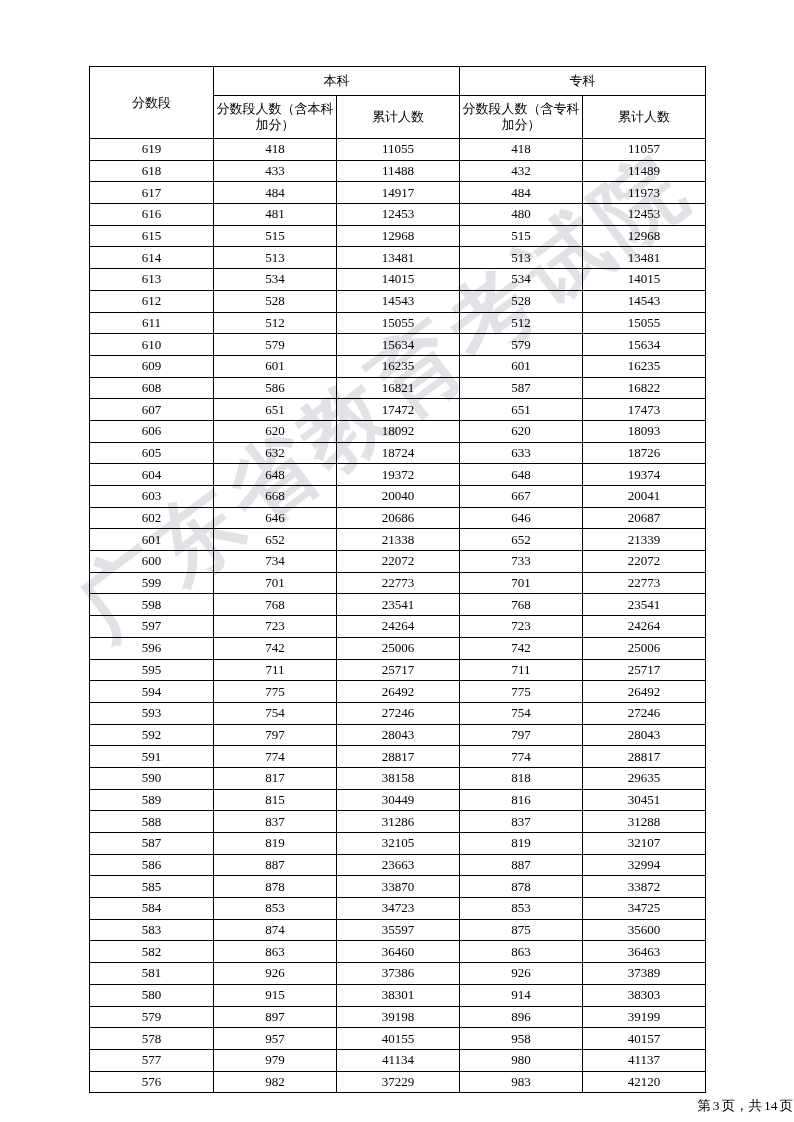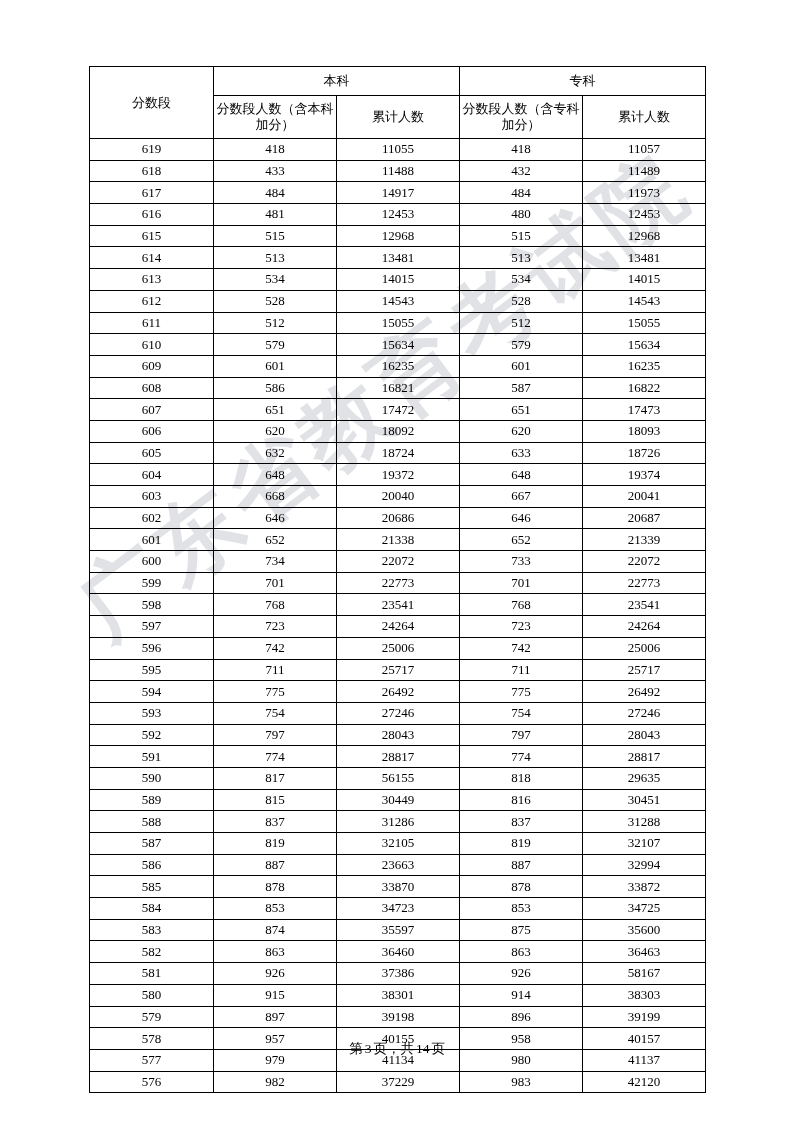--- a/index.html
+++ b/index.html
@@ -77,23 +77,23 @@
   }
   .col-score { width: 124px; }
   .col-num   { width: 123px; }
   .data-row td {
     height: 20.7px;
     font-size: 13.5px;
   }
   .footer {
     position: absolute;
     left: 0;
-    top: 1040px;
+    top: 1097px;
     width: 794px;
-    text-align: center;
+    text-align: right;
     font-size: 13.5px;
     font-family: "Liberation Serif", serif;
     z-index: 10;
   }
   .footer span { margin: 0 1px; }
 </style>
 </head>
 <body>
 
 <div class="page">
@@ -323,21 +323,21 @@
         <tr class="data-row">
           <td>591</td>
           <td>774</td>
           <td>28817</td>
           <td>774</td>
           <td>28817</td>
         </tr>
         <tr class="data-row">
           <td>590</td>
           <td>817</td>
-          <td>56155</td>
+          <td>38158</td>
           <td>818</td>
           <td>29635</td>
         </tr>
         <tr class="data-row">
           <td>589</td>
           <td>815</td>
           <td>30449</td>
           <td>816</td>
           <td>30451</td>
         </tr>
@@ -388,21 +388,21 @@
           <td>863</td>
           <td>36460</td>
           <td>863</td>
           <td>36463</td>
         </tr>
         <tr class="data-row">
           <td>581</td>
           <td>926</td>
           <td>37386</td>
           <td>926</td>
-          <td>58167</td>
+          <td>37389</td>
         </tr>
         <tr class="data-row">
           <td>580</td>
           <td>915</td>
           <td>38301</td>
           <td>914</td>
           <td>38303</td>
         </tr>
         <tr class="data-row">
           <td>579</td>

